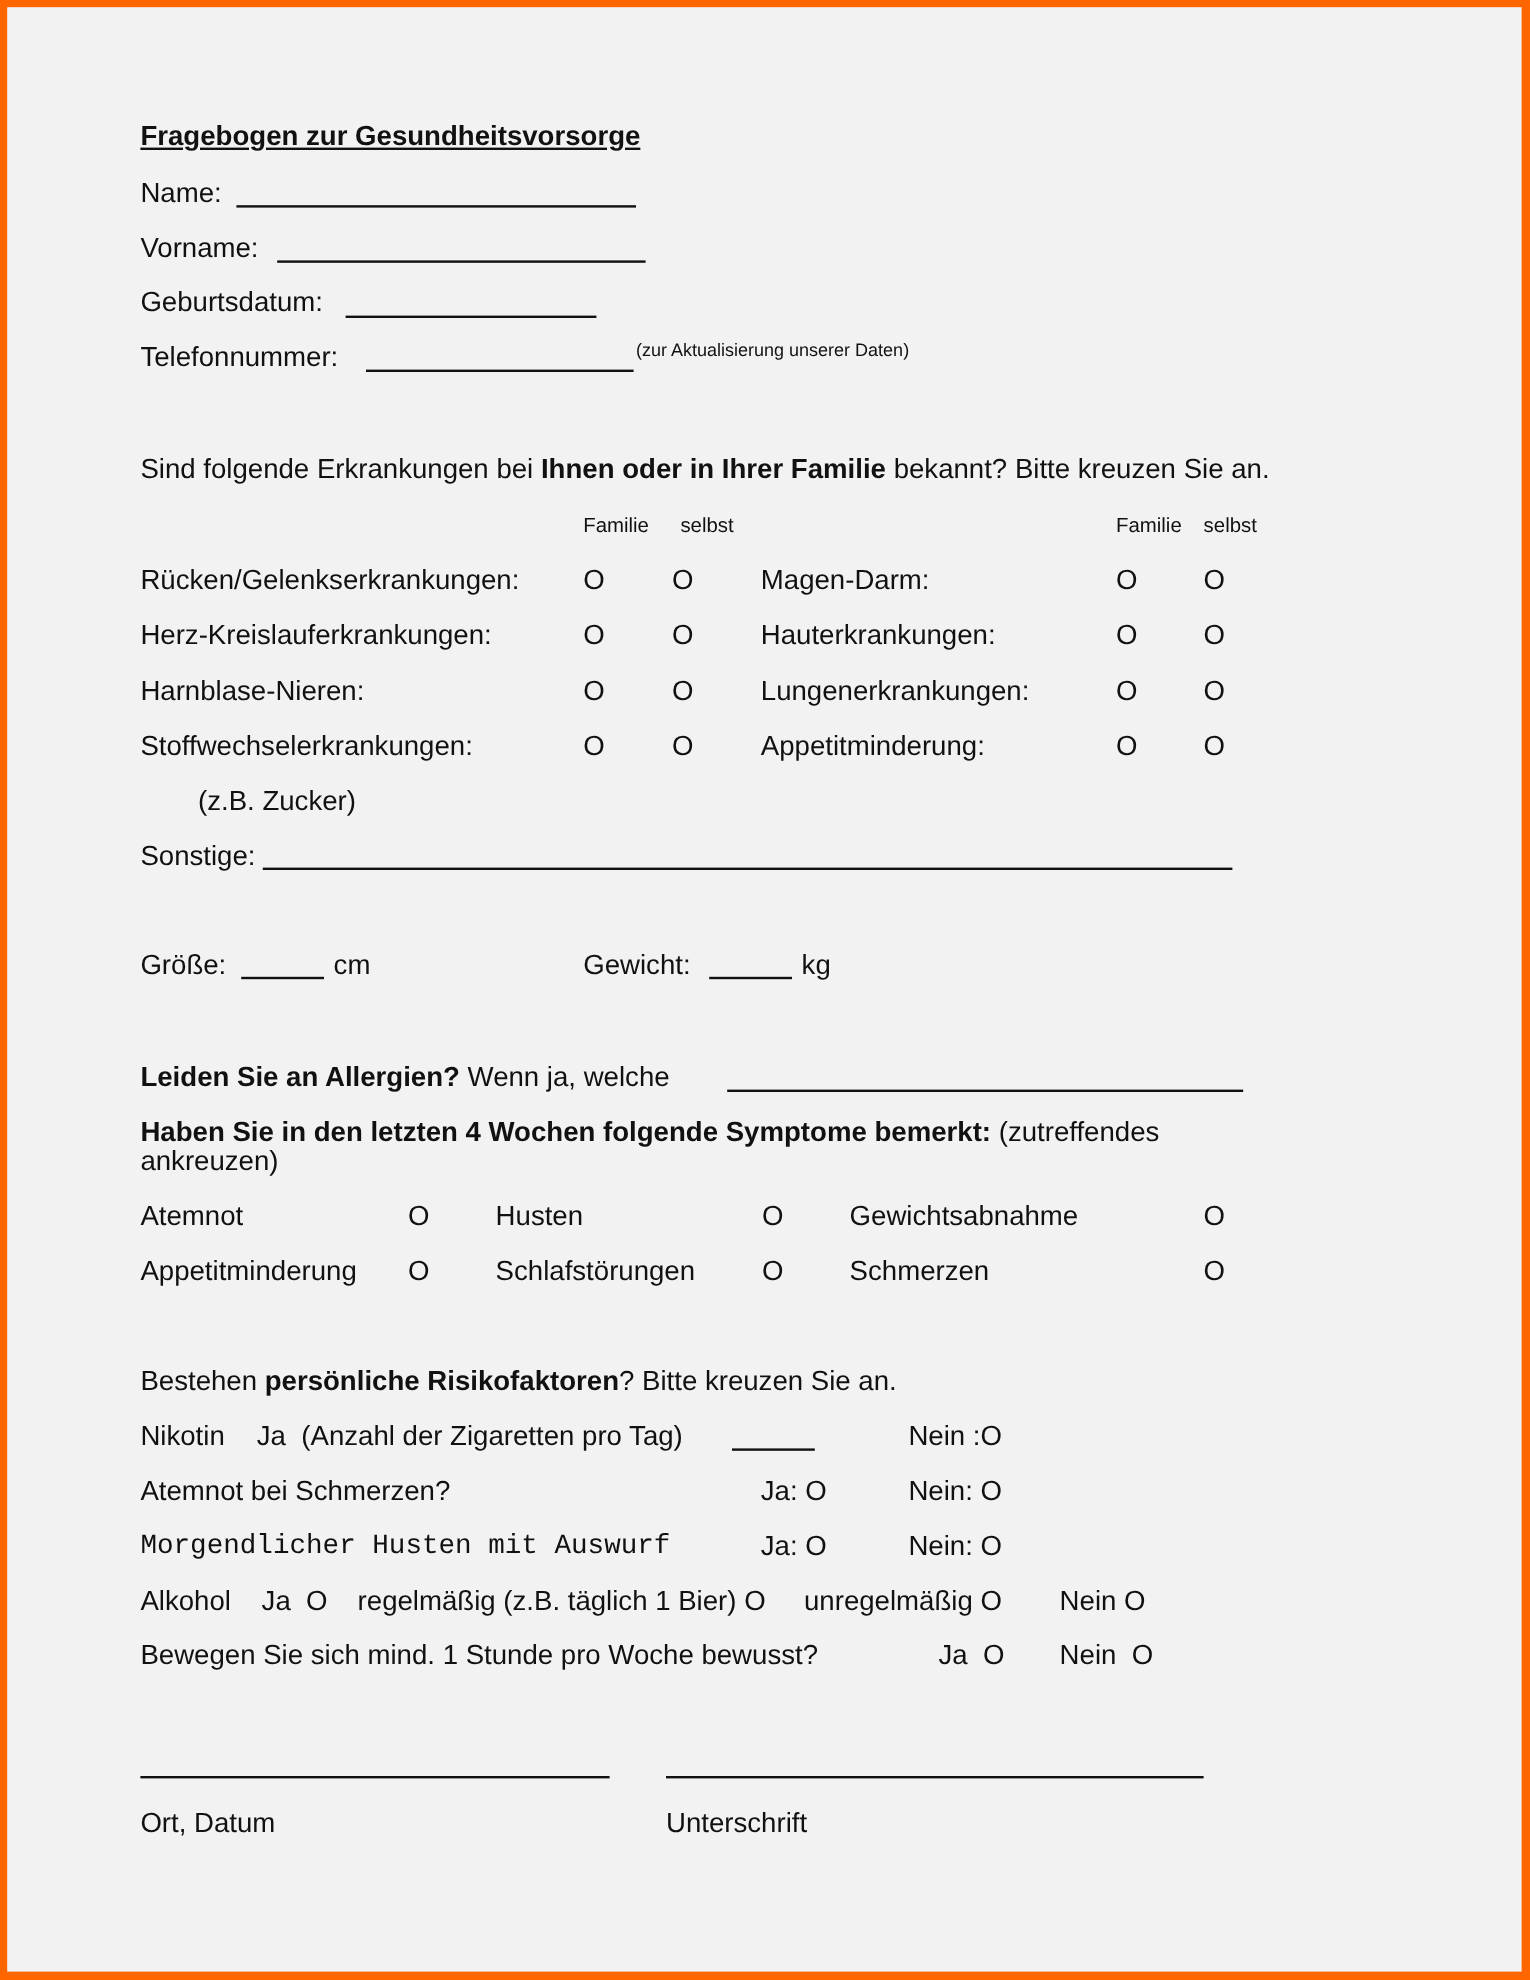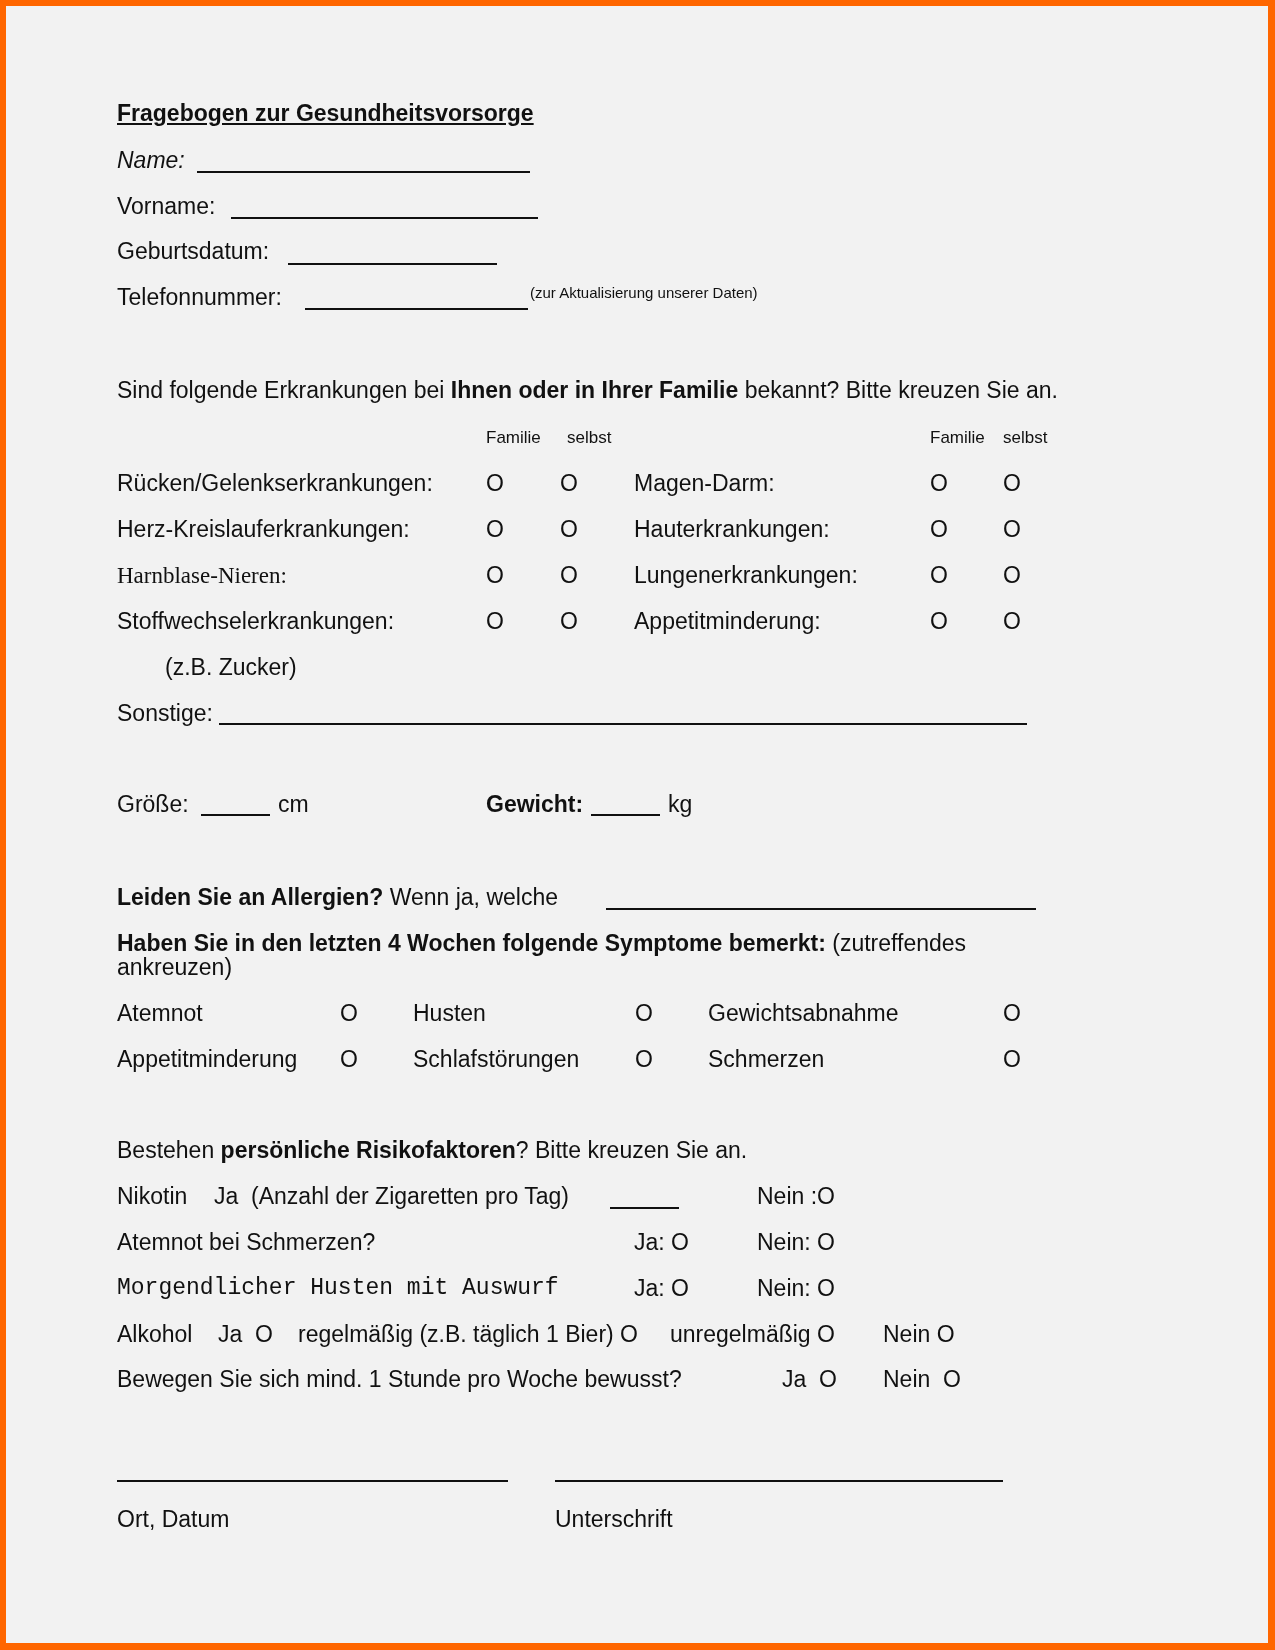--- a/index.html
+++ b/index.html
@@ -13,21 +13,21 @@
   .line { position:absolute; height:2px; background:#111; }
   .circ { position:absolute; font-family:"Liberation Sans", sans-serif; font-size:23px; line-height:1; color:#111; }
 </style>
 </head>
 <body>
 
 <div class="page">
 
   <div class="t title" style="left:111px; top:96px;">Fragebogen zur Gesundheitsvorsorge</div>
 
-  <div class="t" style="left:111px; top:143px;font-style:italic;">Name:</div>
+  <div class="t" style="left:111px; top:143px;">Name:</div>
   <div class="line" style="left:191px; top:165px; width:333px;"></div>
 
   <div class="t" style="left:111px; top:189px;">Vorname:</div>
   <div class="line" style="left:225px; top:211px; width:307px;"></div>
 
   <div class="t" style="left:111px; top:234px;">Geburtsdatum:</div>
   <div class="line" style="left:282px; top:257px; width:209px;"></div>
 
   <div class="t" style="left:111px; top:280px;">Telefonnummer:</div>
   <div class="line" style="left:299px; top:302px; width:223px;"></div>
@@ -43,21 +43,21 @@
   <div class="t hdr" style="left:997px; top:423px;">selbst</div>
 
   <div class="t" style="left:111px; top:466px;">Rücken/Gelenkserkrankungen:</div>
   <div class="circ" style="left:480px; top:466px;">O</div>
   <div class="circ" style="left:554px; top:466px;">O</div>
 
   <div class="t" style="left:111px; top:512px;">Herz-Kreislauferkrankungen:</div>
   <div class="circ" style="left:480px; top:512px;">O</div>
   <div class="circ" style="left:554px; top:512px;">O</div>
 
-  <div class="t" style="left:111px; top:558px;font-family:Liberation Serif, serif;">Harnblase-Nieren:</div>
+  <div class="t" style="left:111px; top:558px;">Harnblase-Nieren:</div>
   <div class="circ" style="left:480px; top:558px;">O</div>
   <div class="circ" style="left:554px; top:558px;">O</div>
 
   <div class="t" style="left:111px; top:604px;">Stoffwechselerkrankungen:</div>
   <div class="circ" style="left:480px; top:604px;">O</div>
   <div class="circ" style="left:554px; top:604px;">O</div>
 
   <div class="t" style="left:111px; top:650px;margin-left:48px;">(z.B. Zucker)</div>
 
   <div class="t" style="left:628px; top:466px;">Magen-Darm:</div>
@@ -76,21 +76,21 @@
   <div class="circ" style="left:924px; top:604px;">O</div>
   <div class="circ" style="left:997px; top:604px;">O</div>
 
   <div class="t" style="left:111px; top:696px;">Sonstige:</div>
   <div class="line" style="left:213px; top:717px; width:808px;"></div>
 
   <div class="t" style="left:111px; top:787px;">Größe:</div>
   <div class="line" style="left:195px; top:808px; width:69px;"></div>
   <div class="t" style="left:272px; top:787px;">cm</div>
 
-  <div class="t" style="left:480px; top:787px;font-weight:bold;">Gewicht:</div>
+  <div class="t" style="left:480px; top:787px;">Gewicht:</div>
   <div class="line" style="left:585px; top:808px; width:69px;"></div>
   <div class="t" style="left:662px; top:787px;">kg</div>
 
   <div class="t" style="left:111px; top:880px;">
     <span class="b">Leiden Sie an Allergien?</span><span> Wenn ja, welche</span>
   </div>
   <div class="line" style="left:600px; top:902px; width:430px;"></div>
 
   <div class="t" style="left:111px; top:926px;">
     <span class="b">Haben Sie in den letzten 4 Wochen folgende Symptome bemerkt:</span><span> (zutreffendes</span>

